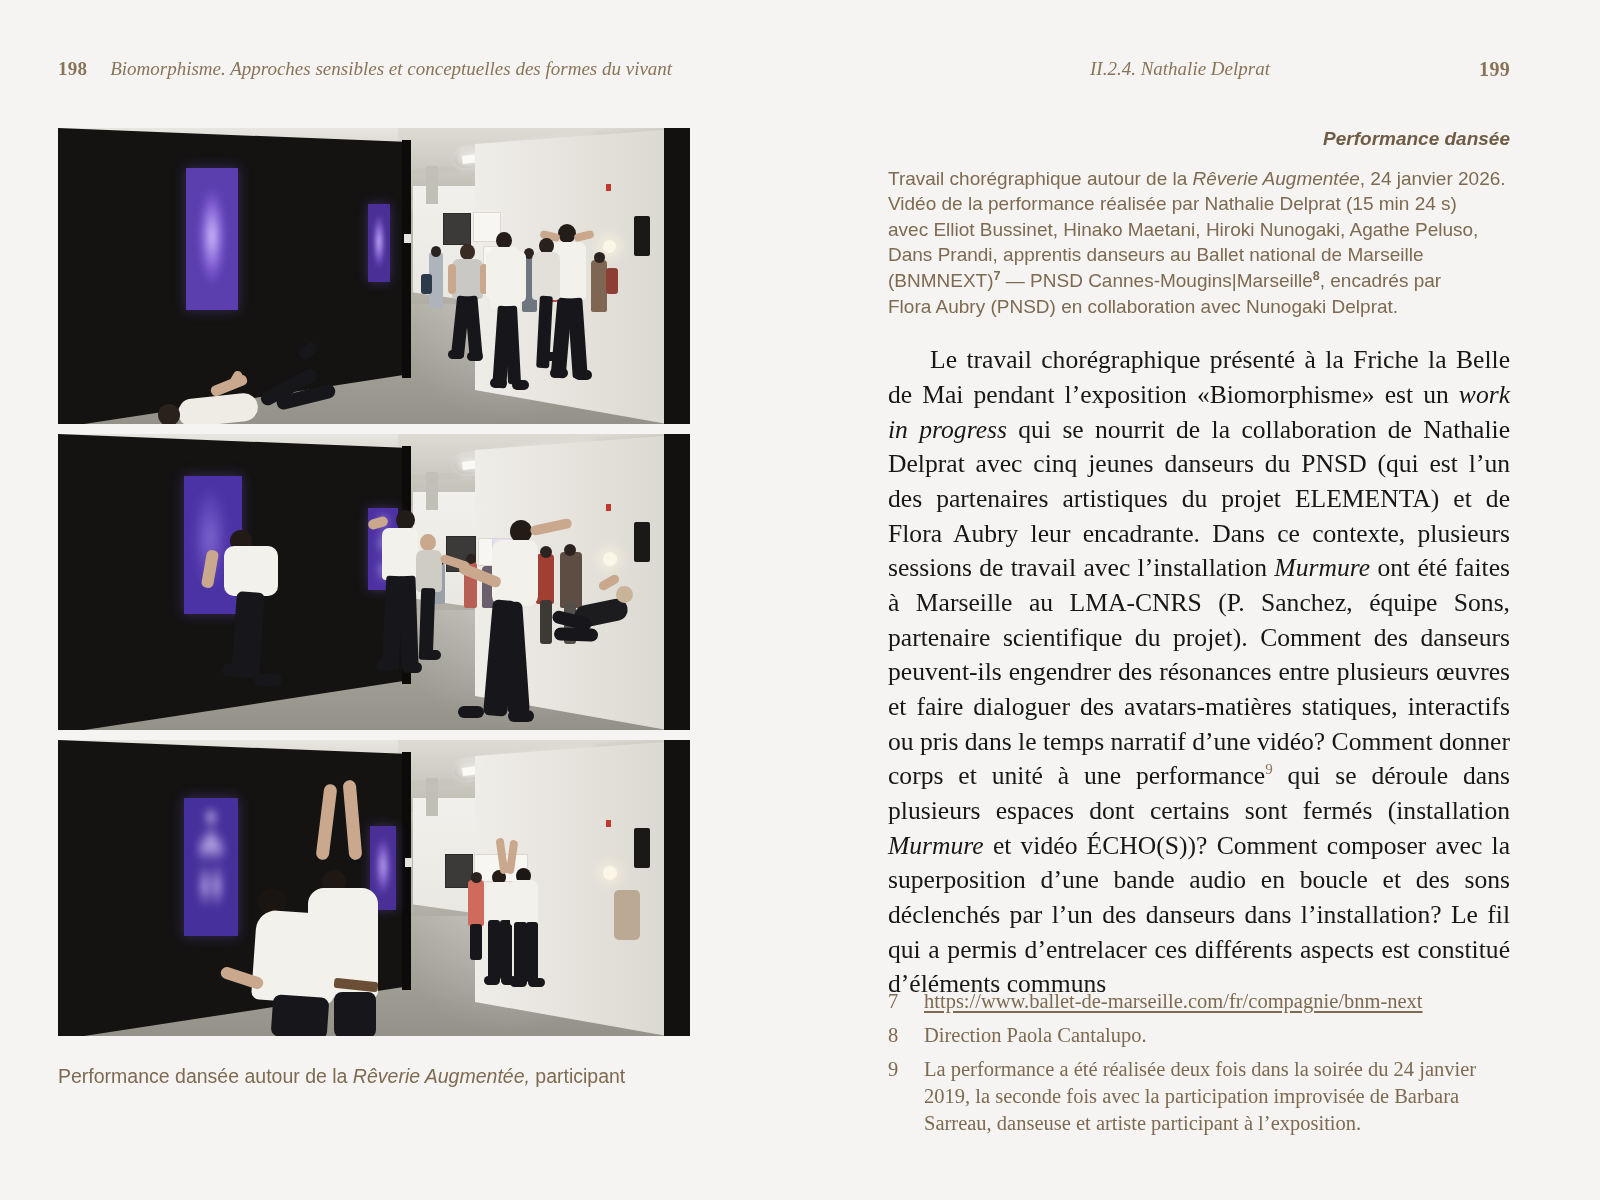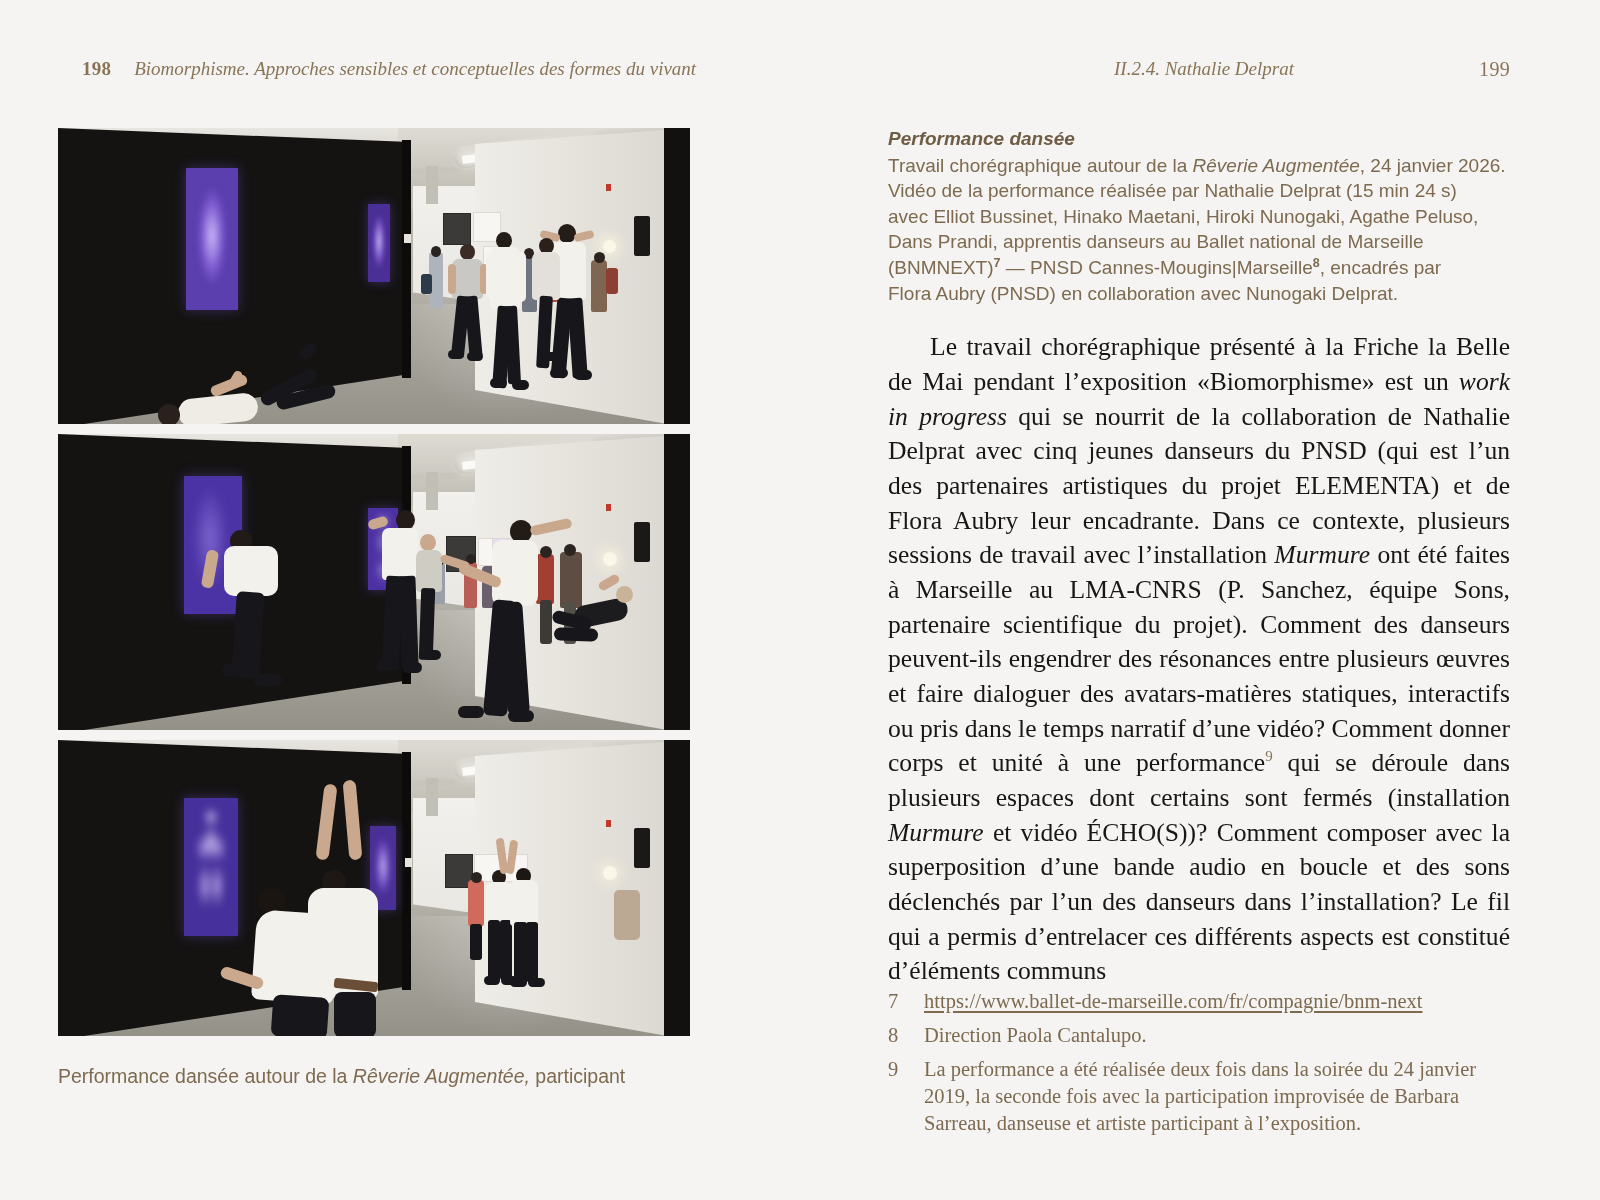--- a/index.html
+++ b/index.html
@@ -16,38 +16,37 @@
     font-family: "Liberation Serif", serif;
   }
 
   
   .runhead {
     position: absolute;
     top: 58px;
     font-size: 19px;
     color: #8a7458;
     white-space: nowrap;
-    margin-left: 24px;
   }
   .runhead .folio {
     font-weight: bold;
     letter-spacing: 0.3px;
   }
   .runhead .title {
     font-style: italic;
     margin-left: 18px;
   }
   #runhead-left { left: 58px; }
   #runhead-right { left: 1090px; }
   #folio-right {
     position: absolute;
     top: 58px;
     right: 90px;
     font-size: 20px;
-    font-weight: normal;
+    font-weight: bold;
     color: #8a7458;
     letter-spacing: 0.3px;
   }
 
   
   .photo-col {
     position: absolute;
     left: 58px;
     top: 128px;
     width: 632px;
@@ -204,21 +203,22 @@
     font-family: "Liberation Sans", sans-serif;
     font-size: 19px;
     line-height: 1.345;
     color: #7d6a50;
   }
   .lede .lede-title {
     display: block;
     font-weight: bold;
     font-style: italic;
     color: #6f5c45;
-    margin-bottom: 1px;
+    margin-bottom: 14px;
+    text-align: right;
   }
   .lede i { font-style: italic; }
   .lede sup { font-size: 12.5px; font-weight: bold; vertical-align: super; }
 
   .body {
     margin-top: 24px;
     font-family: "Liberation Serif", serif;
     font-size: 25.6px;
     line-height: 1.355;
     color: #171717;

